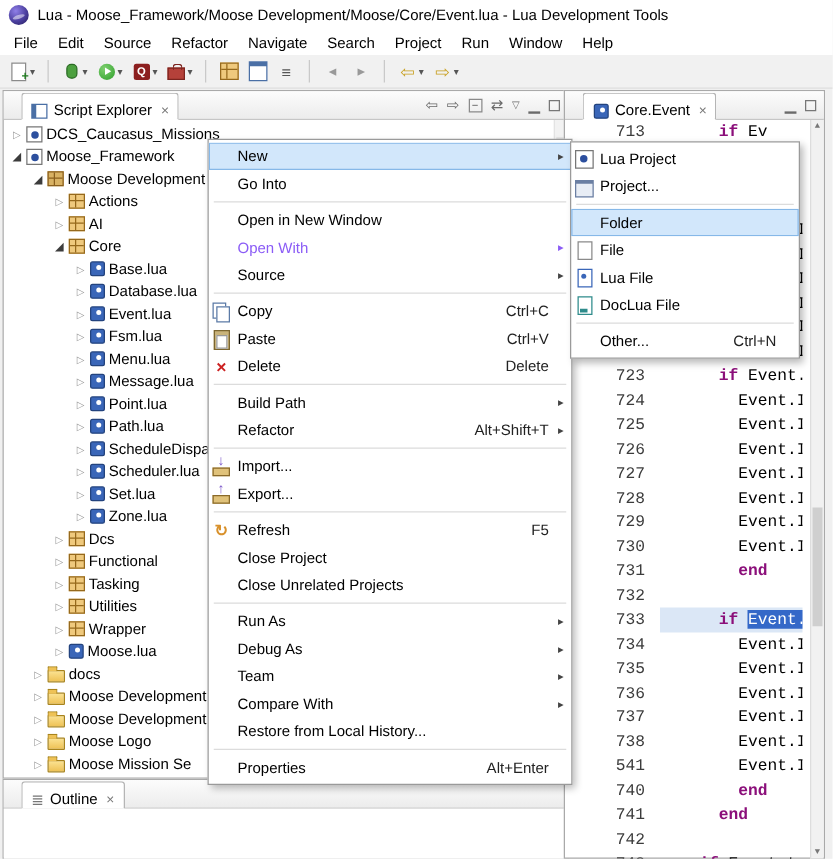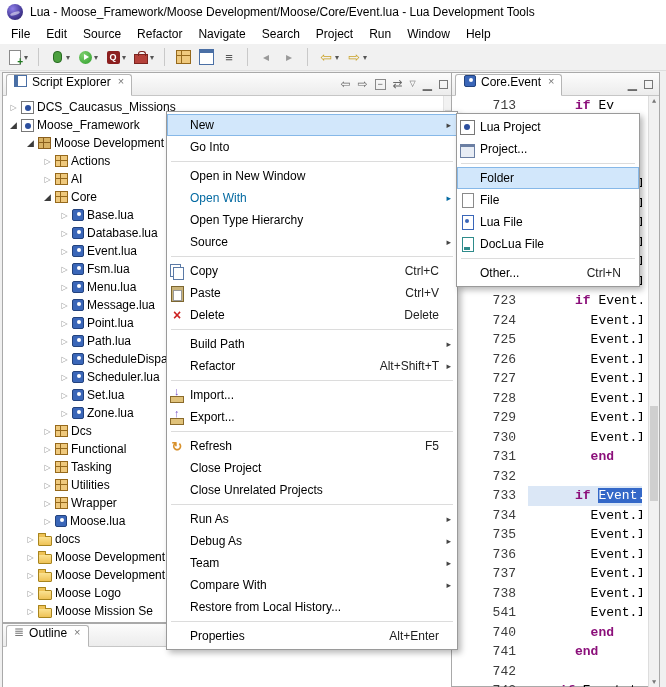--- a/index.html
+++ b/index.html
@@ -34,21 +34,21 @@
   .ti-win::before{content:"";width:13px;height:11px;background:#fff;border:1px solid #4a6fa5;border-top:4px solid #4a6fa5}
   .ti-list{color:#555;font-size:13px}
   .ti-prev{color:#999}
   .ti-next{color:#999}
   .ti-back{color:#c9a227;font-size:14px}
   .ti-fwd{color:#c9a227;font-size:14px}
 
   
   .panel{position:absolute;background:#fff;border:1px solid #a9a9a9}
   .phead{height:23px;background:linear-gradient(#fcfcfc,#ececec);border-bottom:1px solid #c6c6c6;display:flex;align-items:flex-end}
-  .ptab{height:22px;display:flex;align-items:flex-start;gap:5px;padding:0 7px;background:#fff;border:1px solid #b5b5b5;border-bottom:1px solid #fff;border-radius:3px 3px 0 0;margin-left:3px;margin-bottom:-1px;white-space:nowrap}
+  .ptab{height:22px;display:flex;align-items:flex-end;gap:5px;padding:0 7px;background:#fff;border:1px solid #b5b5b5;border-bottom:1px solid #fff;border-radius:3px 3px 0 0;margin-left:14px;margin-bottom:-1px;white-space:nowrap}
   .ptab .close{color:#777;font-size:11px;margin-left:2px}
   .phead-icons{margin-left:auto;display:flex;align-items:center;gap:7px;padding-right:6px;height:100%}
   .hic{font-size:12px;color:#6a6a6a;line-height:1}
   .hic-box{width:11px;height:11px;border:1px solid #8a8a8a;font-size:9px;line-height:9px;text-align:center;color:#555}
   .hic-box2{width:9px;height:9px;border:1px solid #777}
   .hic-small{font-size:8px}
   .tabic-explorer{width:13px;height:12px;background:#fff;border:1px solid #4a6fa5;border-left:4px solid #4a6fa5;flex:none}
   .tabic-outline{color:#777;font-size:12px;line-height:1}
 
   #explorer-panel{left:2px;top:72px;width:453px;height:551px}
@@ -88,21 +88,21 @@
   #ed-scroll{position:absolute;right:0;top:0;width:11px;height:100%;background:#f1f1f1;border-left:1px solid #ddd}
   #ed-scroll .sb-arrow{position:absolute;left:0;width:100%;text-align:center;font-size:7px;color:#777}
   #ed-thumb{position:absolute;left:1px;right:1px;top:310px;height:95px;background:#cfcfcf}
 
   
   .menu{position:absolute;background:#fff;border:1px solid #9a9a9a;box-shadow:3px 3px 6px rgba(0,0,0,.28);padding:2px 0}
   #context-menu{left:166px;top:111px;width:292px;z-index:60}
   #new-submenu{left:456px;top:113px;width:184px;z-index:61}
   .mi{height:22px;display:flex;align-items:center;padding:0 0;position:relative}
   .mi.hl{background:#d2e7fb;box-shadow:inset 0 0 0 1px #86b8e8}
-  .mi.disabled .mlabel,.mi.disabled .marrow{color:#0369a1}
+  .mi.disabled .mlabel,.mi.disabled .marrow{color:#8b5cf6}
   .micon{width:20px;height:16px;display:flex;align-items:center;justify-content:center;flex:none;position:relative}
   .mlabel{padding-left:3px;white-space:nowrap}
   .msc{margin-left:auto;padding-right:18px;color:#222;white-space:nowrap}
   .marrow{position:absolute;right:6px;font-size:9px;color:#444}
   .msep{height:1px;background:#dcdcdc;margin:3px 4px}
 
   .mic-copy::before{content:"";position:absolute;left:3px;top:1px;width:9px;height:11px;border:1px solid #5b7aa6;background:#fff}
   .mic-copy::after{content:"";position:absolute;left:6px;top:4px;width:9px;height:11px;border:1px solid #5b7aa6;background:#fff}
   .mic-paste::before{content:"";position:absolute;left:4px;top:1px;width:11px;height:14px;background:#c9b37a;border:1px solid #7c6630}
   .mic-paste::after{content:"";position:absolute;left:6px;top:5px;width:7px;height:9px;background:#fff;border:1px solid #999}
@@ -535,24 +535,20 @@
       <span class="micon"></span>
       <span class="mlabel">Open in New Window</span>
     </div>
     <div class="mi disabled">
       <span class="micon"></span>
       <span class="mlabel">Open With</span>
       <span class="marrow">▸</span>
     </div>
     <div class="mi">
       <span class="micon"></span>
-      <span class="mlabel">Open Type Hierarchy</span>
-    </div>
-    <div class="mi">
-      <span class="micon"></span>
       <span class="mlabel">Source</span>
       <span class="marrow">▸</span>
     </div>
     <div class="msep"></div>
     <div class="mi">
       <span class="micon mic-copy"></span>
       <span class="mlabel">Copy</span>
       <span class="msc">Ctrl+C</span>
     </div>
     <div class="mi">

